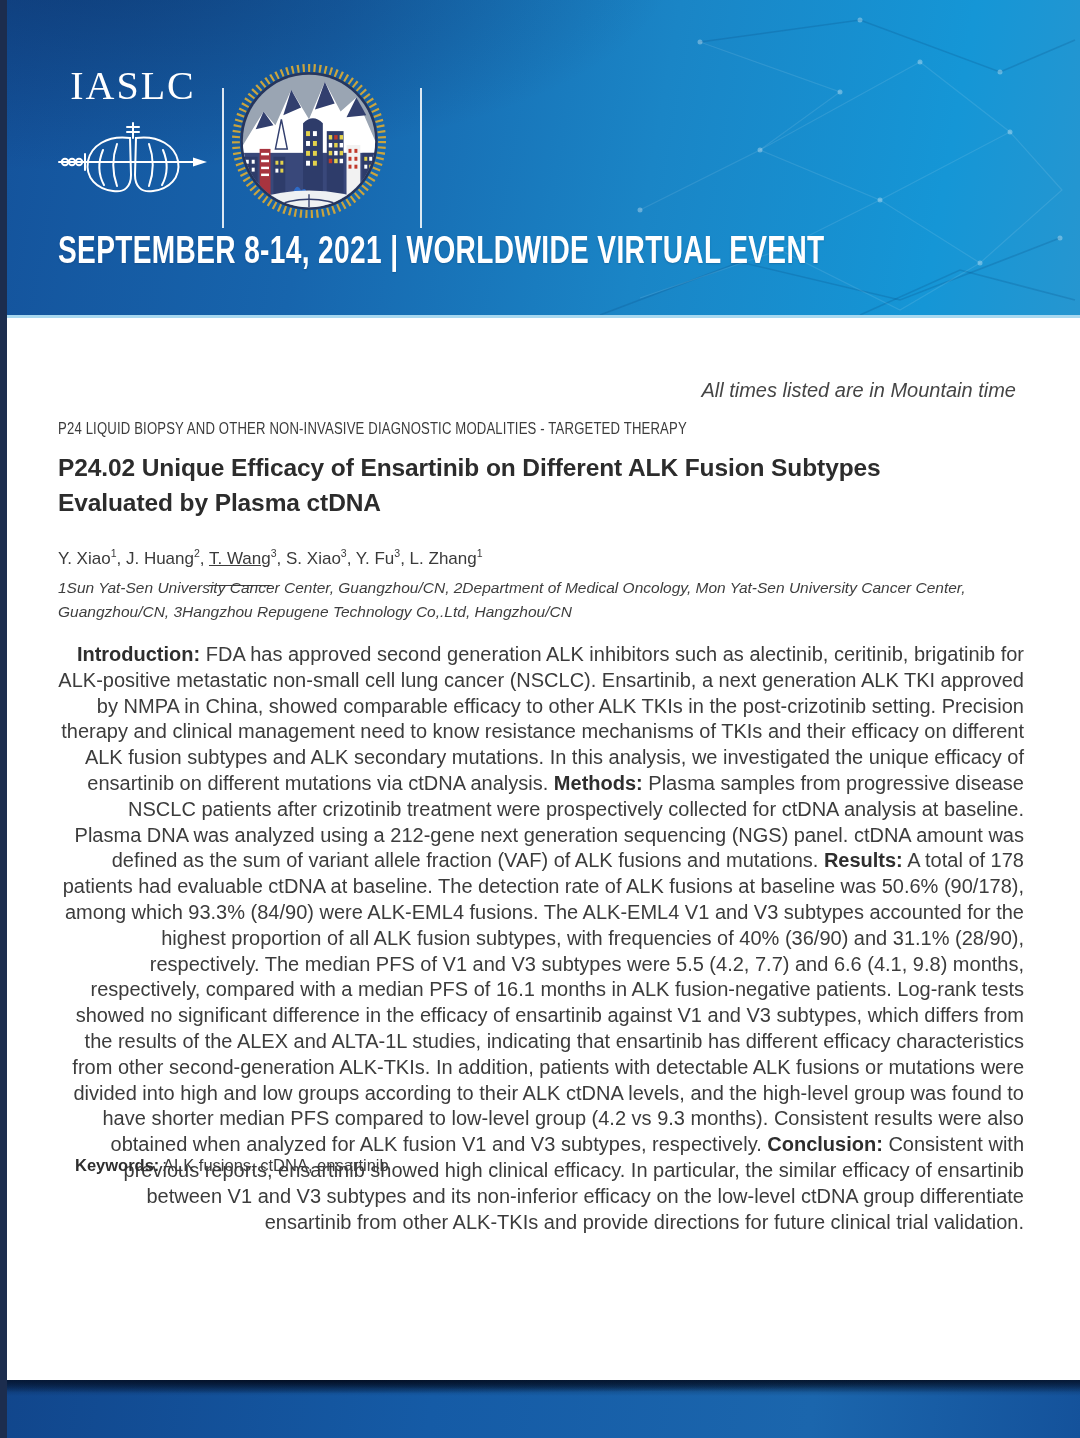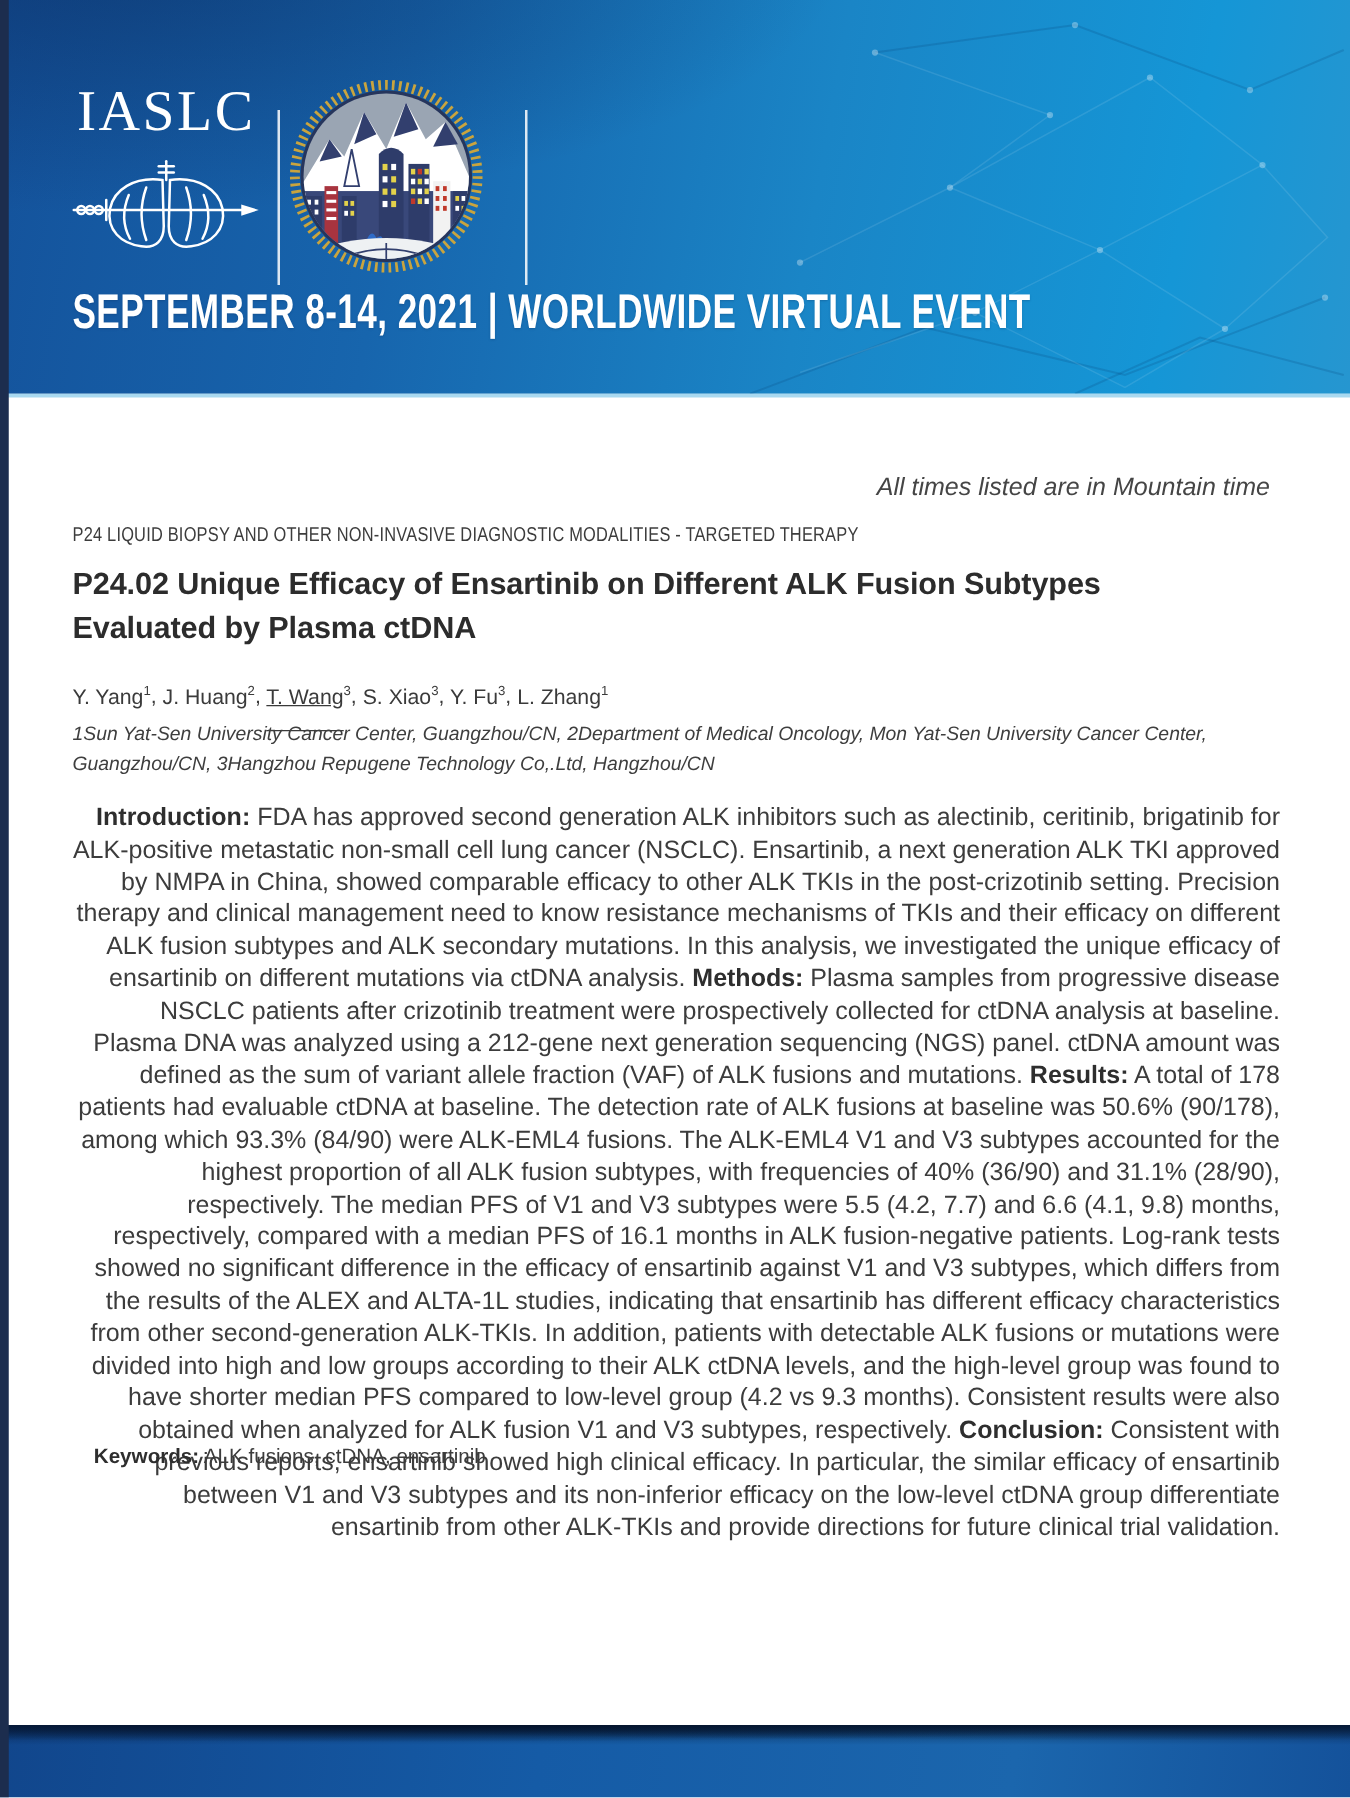--- a/index.html
+++ b/index.html
@@ -15,21 +15,21 @@
     position:absolute;left:0;top:0;width:1080px;height:315px;
     background:
       radial-gradient(ellipse at 8% -12%, rgba(8,32,78,0.45), rgba(8,32,78,0) 42%),
       linear-gradient(100deg,#14529b 0%,#1765ad 30%,#1a85c6 60%,#1596d6 86%,#2696d0 100%);
     overflow:hidden;
   }
   .header-bottom-line{position:absolute;left:0;top:315px;width:1080px;height:3px;background:#a9d9f0;z-index:5;}
   .plexus{position:absolute;left:0;top:0;width:1080px;height:315px;}
 
   .logo-block{position:absolute;left:54px;top:66px;width:158px;text-align:center;color:#fff;}
-  .logo-text{font-family:"Liberation Serif", serif;font-size:46px;line-height:1;letter-spacing:2px;}
+  .logo-text{font-family:"Liberation Serif", serif;font-size:40px;line-height:1;letter-spacing:2px;}
   .logo-lungs{margin-top:12px;}
 
   .divider{position:absolute;width:2px;top:88px;height:140px;background:rgba(255,255,255,0.85);}
   .d1{left:222px;}
   .d2{left:420px;}
 
   .badge{position:absolute;left:230px;top:62px;}
 
   .conf-title{
     position:absolute;left:444px;top:72px;color:#ffffff;font-weight:bold;
@@ -225,21 +225,21 @@
 
 
     <div class="date-banner">SEPTEMBER 8-14, 2021 | WORLDWIDE VIRTUAL EVENT</div>
   </header>
   <div class="header-bottom-line"></div>
 
   <main class="content">
     <div class="tz-note">All times listed are in Mountain time</div>
     <div class="session">P24 LIQUID BIOPSY AND OTHER NON-INVASIVE DIAGNOSTIC MODALITIES - TARGETED THERAPY</div>
     <h1 class="title">P24.02 Unique Efficacy of Ensartinib on Different ALK Fusion Subtypes Evaluated by Plasma ctDNA</h1>
-    <div class="authors"><span><span>Y. Yang</span><sup>1</sup></span>, <span><span>J. Huang</span><sup>2</sup></span>, <span><span class="uname">T. Wang</span><sup>3</sup></span>, <span><span>S. Xiao</span><sup>3</sup></span>, <span><span>Y. Fu</span><sup>3</sup></span>, <span><span>L. Zhang</span><sup>1</sup></span></div>
+    <div class="authors"><span><span>Y. Xiao</span><sup>1</sup></span>, <span><span>J. Huang</span><sup>2</sup></span>, <span><span class="uname">T. Wang</span><sup>3</sup></span>, <span><span>S. Xiao</span><sup>3</sup></span>, <span><span>Y. Fu</span><sup>3</sup></span>, <span><span>L. Zhang</span><sup>1</sup></span></div>
     <div class="affiliations">1Sun Yat-Sen University Cancer Center, Guangzhou/CN, 2Department of Medical Oncology, Mon Yat-Sen University Cancer Center, Guangzhou/CN, 3Hangzhou Repugene Technology Co,.Ltd, Hangzhou/CN</div>
     <p class="abstract-body"><strong>Introduction:</strong> FDA has approved second generation ALK inhibitors such as alectinib, ceritinib, brigatinib for ALK-positive metastatic non-small cell lung cancer (NSCLC). Ensartinib, a next generation ALK TKI approved by NMPA in China, showed comparable efficacy to other ALK TKIs in the post-crizotinib setting. Precision therapy and clinical management need to know resistance mechanisms of TKIs and their efficacy on different ALK fusion subtypes and ALK secondary mutations. In this analysis, we investigated the unique efficacy of ensartinib on different mutations via ctDNA analysis. <strong>Methods:</strong> Plasma samples from progressive disease NSCLC patients after crizotinib treatment were prospectively collected for ctDNA analysis at baseline. Plasma DNA was analyzed using a 212-gene next generation sequencing (NGS) panel. ctDNA amount was defined as the sum of variant allele fraction (VAF) of ALK fusions and mutations. <strong>Results:</strong> A total of 178 patients had evaluable ctDNA at baseline. The detection rate of ALK fusions at baseline was 50.6% (90/178), among which 93.3% (84/90) were ALK-EML4 fusions. The ALK-EML4 V1 and V3 subtypes accounted for the highest proportion of all ALK fusion subtypes, with frequencies of 40% (36/90) and 31.1% (28/90), respectively. The median PFS of V1 and V3 subtypes were 5.5 (4.2, 7.7) and 6.6 (4.1, 9.8) months, respectively, compared with a median PFS of 16.1 months in ALK fusion-negative patients. Log-rank tests showed no significant difference in the efficacy of ensartinib against V1 and V3 subtypes, which differs from the results of the ALEX and ALTA-1L studies, indicating that ensartinib has different efficacy characteristics from other second-generation ALK-TKIs. In addition, patients with detectable ALK fusions or mutations were divided into high and low groups according to their ALK ctDNA levels, and the high-level group was found to have shorter median PFS compared to low-level group (4.2 vs 9.3 months). Consistent results were also obtained when analyzed for ALK fusion V1 and V3 subtypes, respectively. <strong>Conclusion:</strong> Consistent with previous reports, ensartinib showed high clinical efficacy. In particular, the similar efficacy of ensartinib between V1 and V3 subtypes and its non-inferior efficacy on the low-level ctDNA group differentiate ensartinib from other ALK-TKIs and provide directions for future clinical trial validation.</p>
     <div class="keywords">
       <strong>Keywords:</strong>
        <span>ALK fusions, ctDNA, ensartinib</span>
     </div>
   </main>
 
   <footer class="footer"></footer>
   <div class="left-strip"></div>

